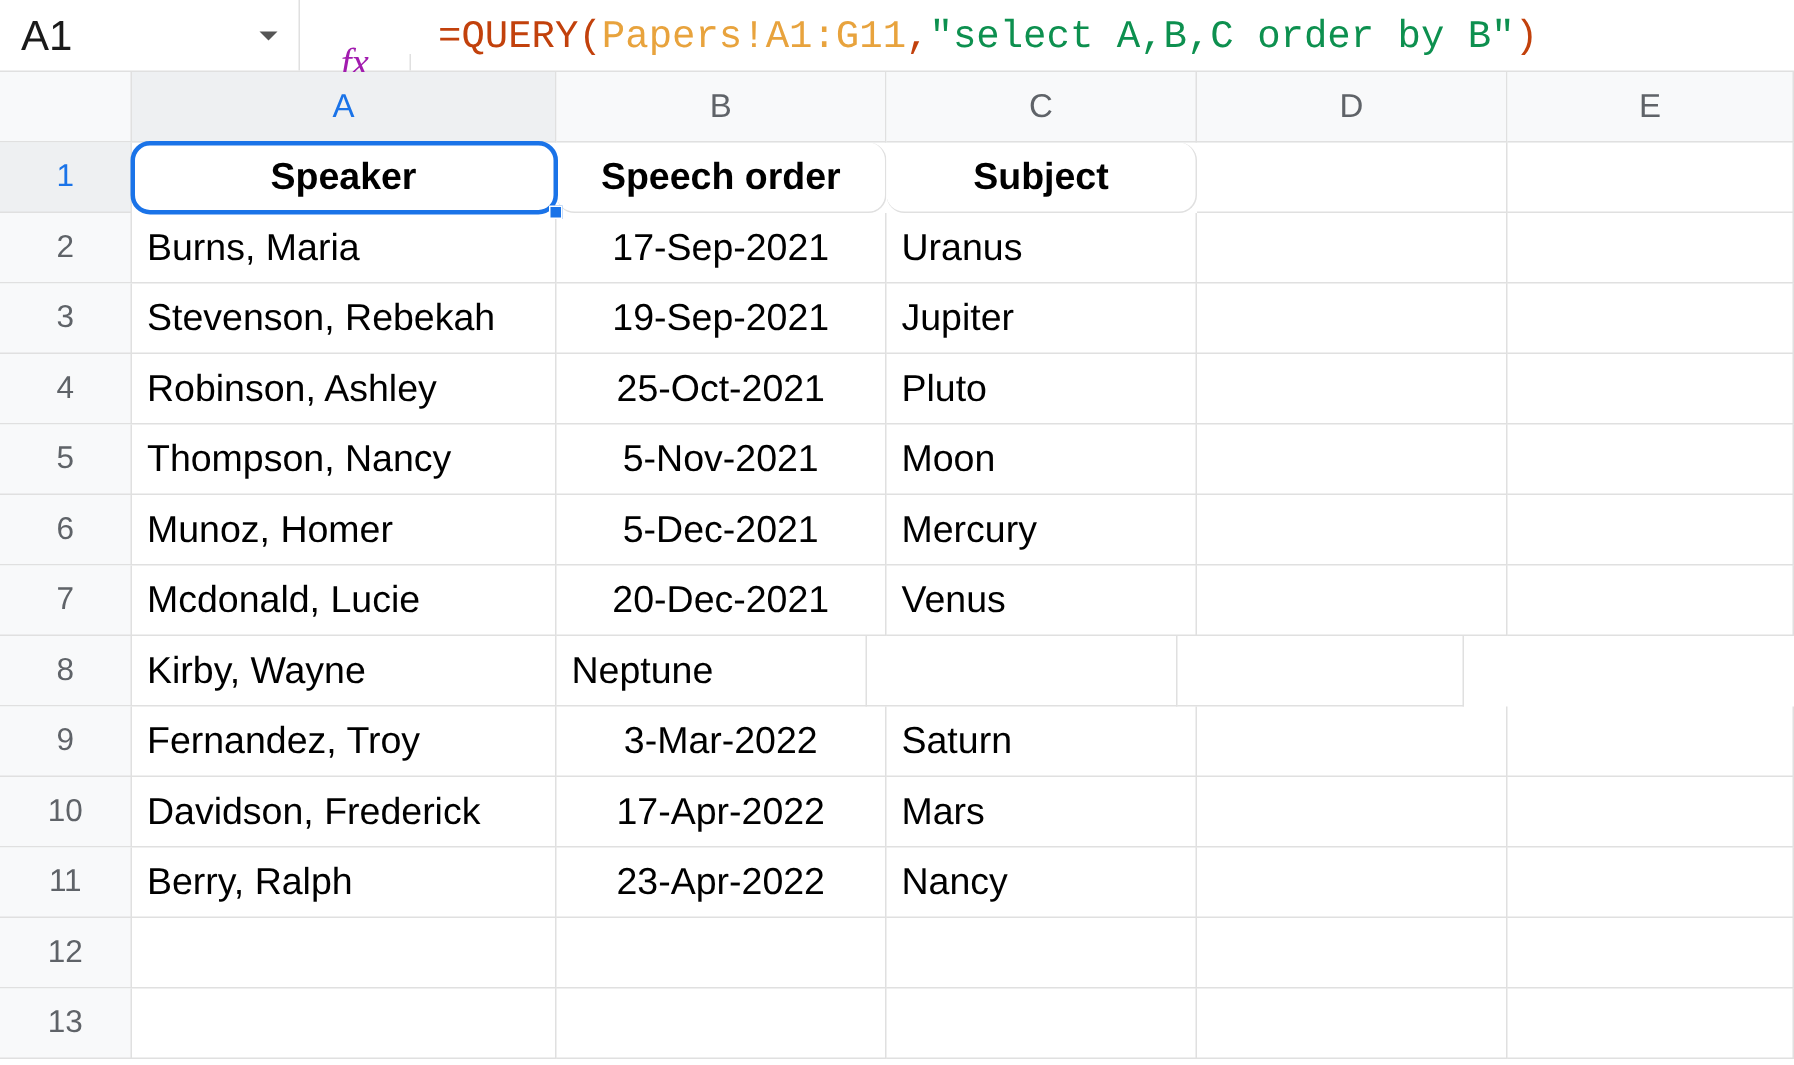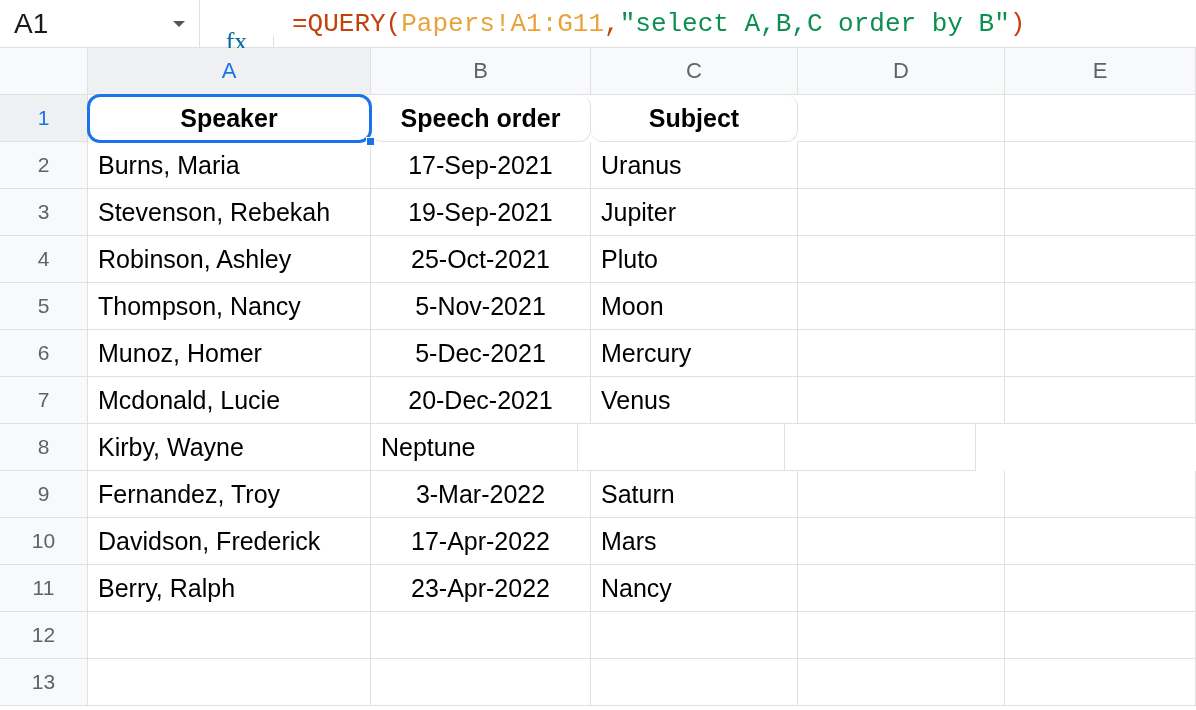--- a/index.html
+++ b/index.html
@@ -38,23 +38,24 @@
     border-left: 6px solid transparent;
     border-right: 6px solid transparent;
     border-top: 6px solid #555;
   }
   .fx-cell {
     width: 74px;
     display: flex;
     align-items: center;
     justify-content: center;
     border-right: 1px solid #e0e0e0;
+    font-style: italic;
     font-family: "Times New Roman", serif;
     font-size: 26px;
-    color: #0369a1;
+    color: #a21caf;
     letter-spacing: 0px;
     margin-top: 36px;
   }
   .formula-input {
     flex: 1;
     display: flex;
     align-items: center;
     padding-left: 18px;
     font-family: Consolas, "Courier New", monospace;
     font-size: 26px;

